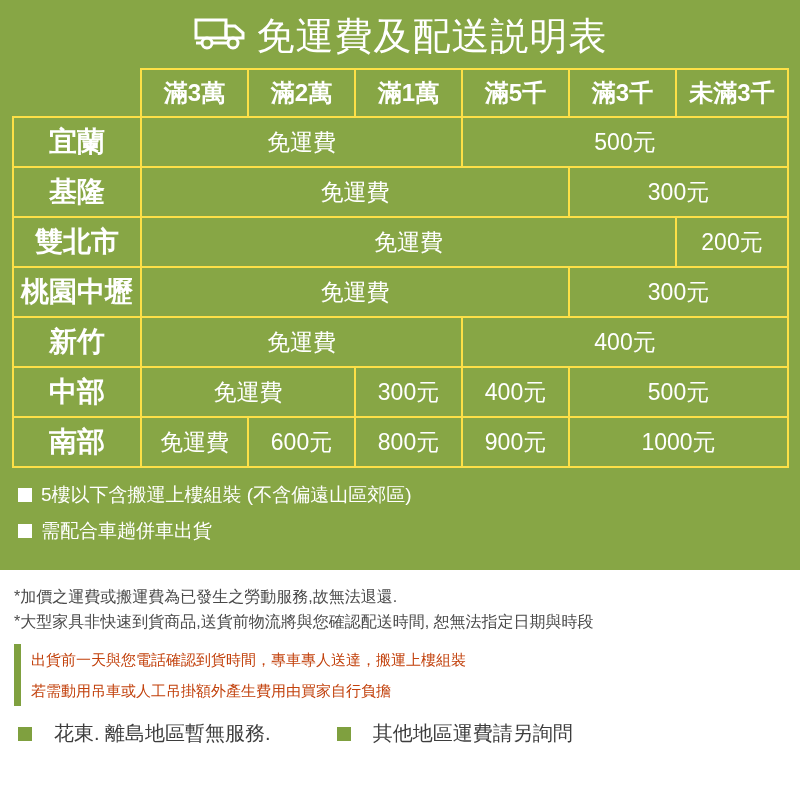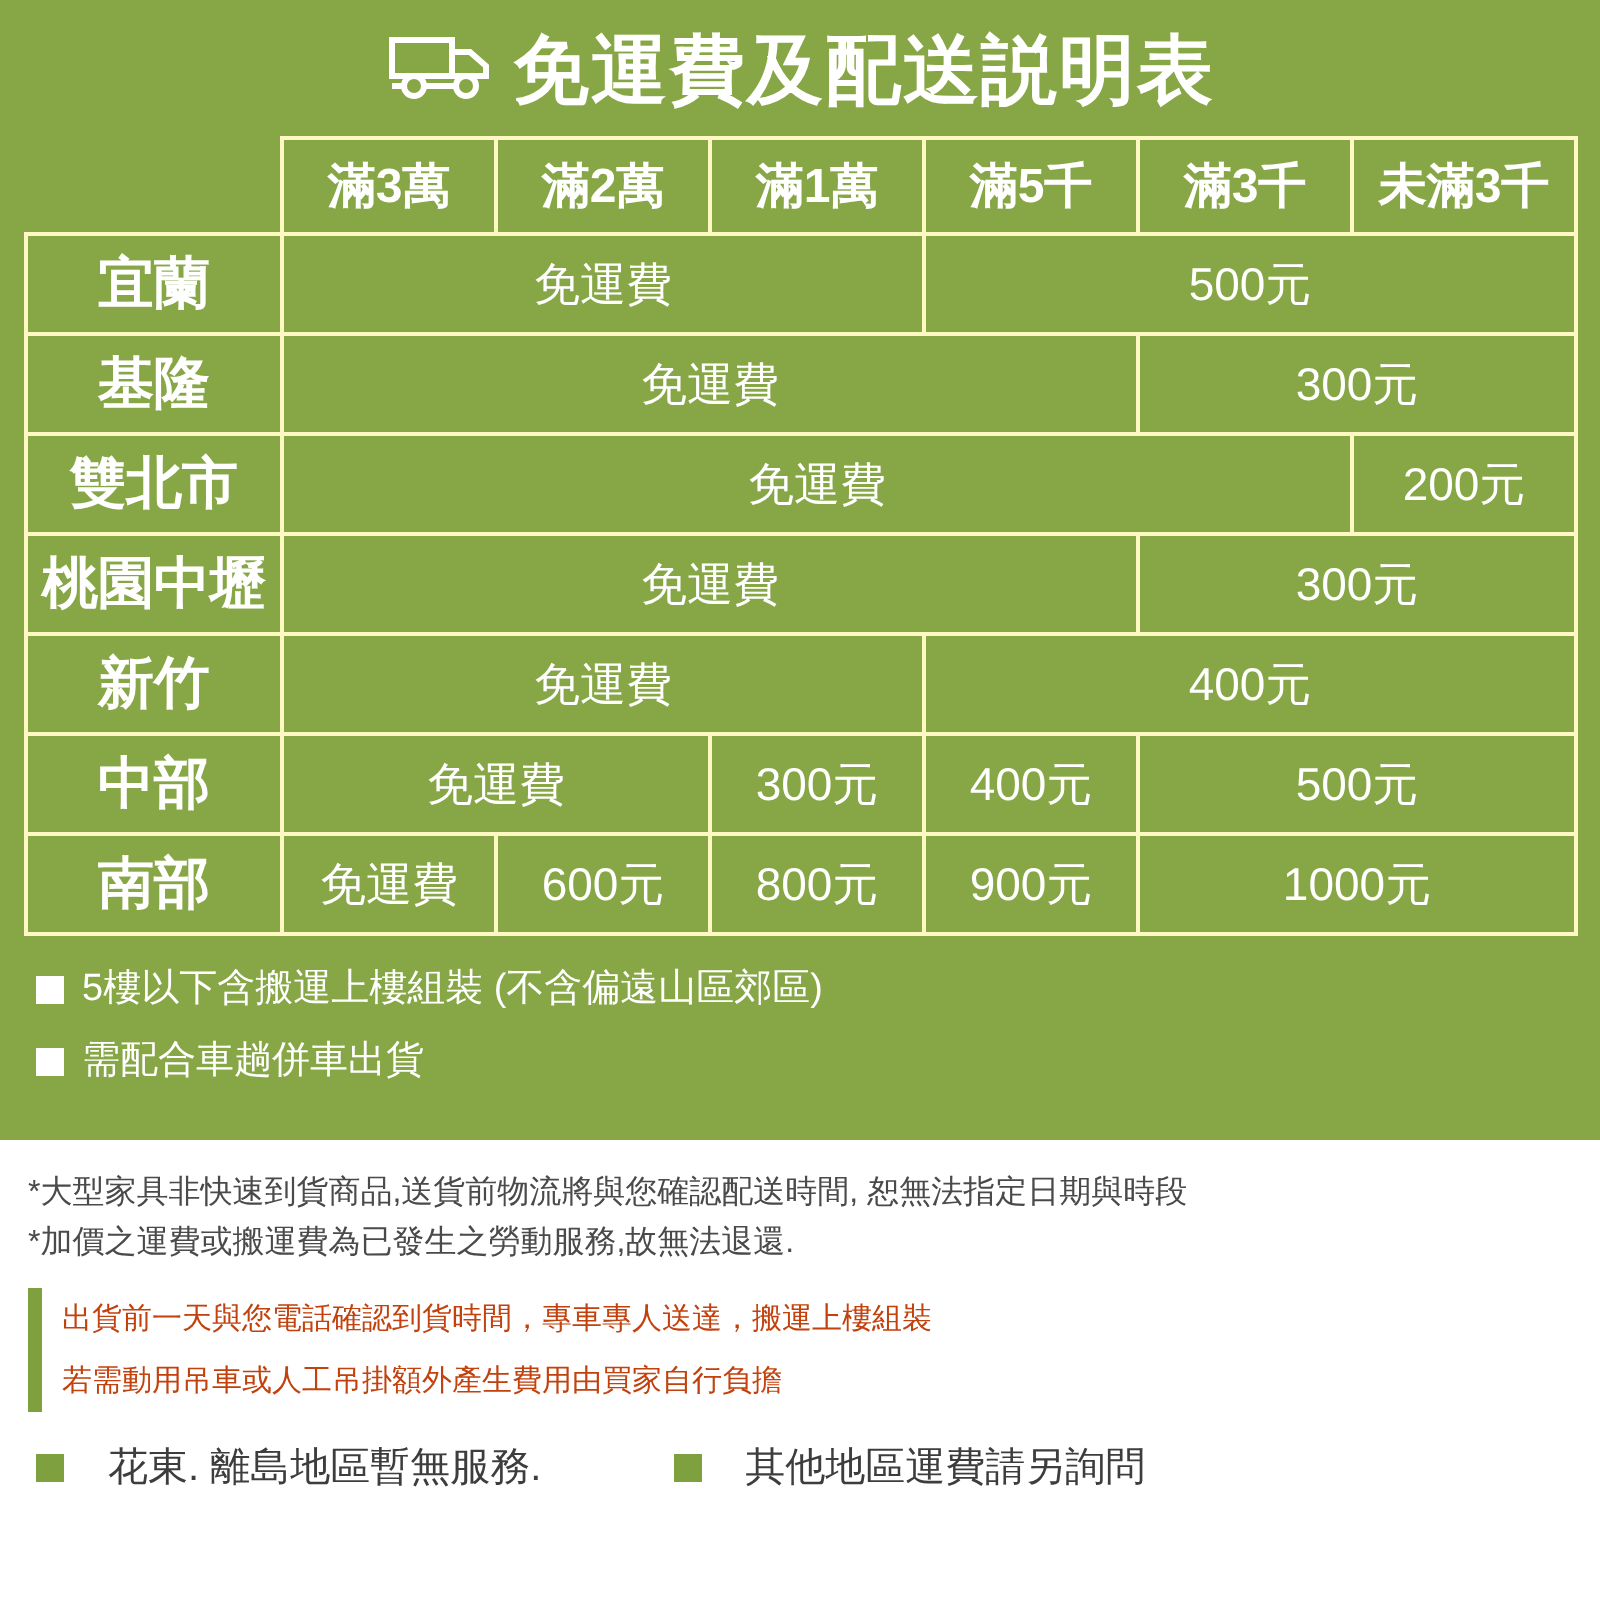--- a/index.html
+++ b/index.html
@@ -12,31 +12,31 @@
   }
   .page{position:relative;width:800px;height:800px;box-sizing:border-box;}
 
   
   .title-row{
     display:flex;align-items:center;justify-content:center;
     height:64px;gap:10px;padding-top:4px;
   }
   .truck-icon{display:block;}
   .title-text{
-    font-size:38px;font-weight:bold;color:#ffffff;letter-spacing:1px;
+    font-size:38px;font-weight:normal;color:#ffffff;letter-spacing:1px;
     line-height:1;
   }
 
   
   .table-wrap{padding:0 12px;}
   table.fee{
     width:776px;border-collapse:collapse;table-layout:fixed;
   }
   table.fee td{
-    border:2px solid #fef9c3;
+    border:2px solid #fde047;
     text-align:center;
     vertical-align:middle;
     font-size:23px;
     color:#ffffff;
     height:48px;
     padding:0;
     white-space:nowrap;
   }
   table.fee td.rowhead{
     font-weight:bold;font-size:28px;
@@ -170,22 +170,22 @@
       <span>5樓以下含搬運上樓組裝 (不含偏遠山區郊區)</span>
     </div>
     <div class="note-line">
       <span class="sq"></span>
       <span>需配合車趟併車出貨</span>
     </div>
   </div>
 
   <div class="panel">
     <div class="small-notes">
+      <div class="small-note">*加價之運費或搬運費為已發生之勞動服務,故無法退還.</div>
       <div class="small-note">*大型家具非快速到貨商品,送貨前物流將與您確認配送時間, 恕無法指定日期與時段</div>
-      <div class="small-note">*加價之運費或搬運費為已發生之勞動服務,故無法退還.</div>
     </div>
 
     <div class="bar-block">
       <span class="vbar"></span>
       <div>
         <div class="bar-text">出貨前一天與您電話確認到貨時間，專車專人送達，搬運上樓組裝</div>
         <div class="bar-text">若需動用吊車或人工吊掛額外產生費用由買家自行負擔</div>
       </div>
     </div>
 

